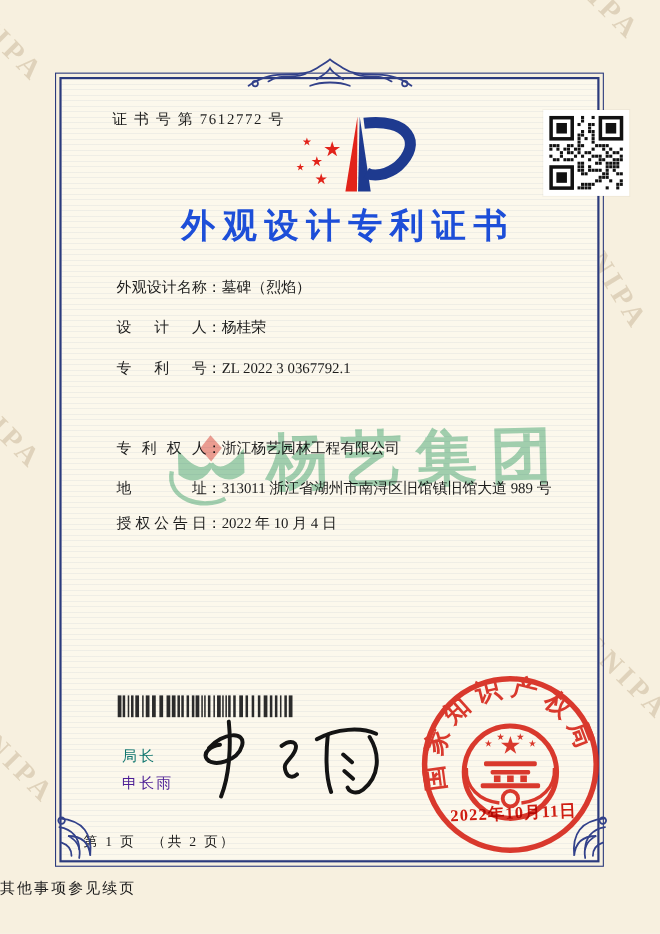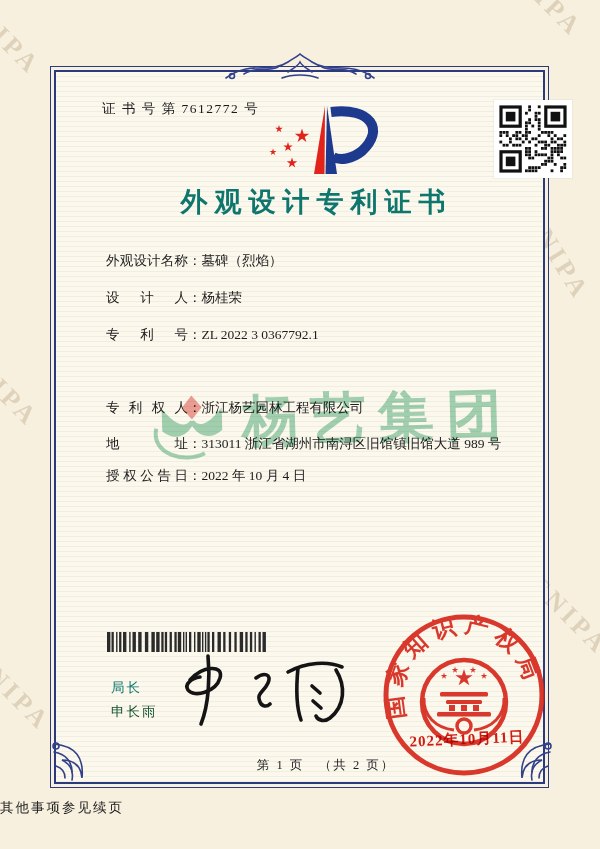--- a/index.html
+++ b/index.html
@@ -25,48 +25,48 @@
     position:absolute;left:3px;top:3px;right:3px;bottom:3px;
     border:2.5px solid #2b3a7d;
     background:
       repeating-linear-gradient(0deg, rgba(125,145,175,0.10) 0 1px, rgba(255,255,255,0) 1px 5px),
       #fcf8ec;
   }
   .content{position:absolute;inset:0;z-index:3;margin-left:26px;}
   .cert-no{position:absolute;left:76px;top:100px;font-size:13.5px;letter-spacing:1.5px;}
   .doc-title{
     position:absolute;left:0;top:184px;width:100%;text-align:center;
-    font-size:27px;font-weight:bold;letter-spacing:7px;text-indent:7px;color:#0f766e;
+    font-size:31px;font-weight:bold;letter-spacing:7px;text-indent:7px;color:#1d4ed8;
   }
   .logo-svg{position:absolute;left:225px;top:96px;z-index:3;}
   .qr-wrap{position:absolute;left:468px;top:100px;width:78px;height:78px;background:#fff;z-index:3;box-shadow:0 0 0 1px rgba(0,0,0,0.03);}
   
   .frow{position:absolute;left:80px;font-size:13.5px;white-space:nowrap;}
   .flabel{display:inline-block;width:82px;text-align:justify;text-align-last:justify;vertical-align:top;}
   .fcolon{display:inline-block;}
   .fvalue{display:inline-block;}
   .grant-no{position:absolute;left:330px;top:0;}
   
   .paras{position:absolute;left:78px;top:492px;width:444px;font-size:13.5px;line-height:23.5px;text-align:justify;}
   .paras p{margin:0;text-indent:2em;}
   
   .barcode{position:absolute;left:80px;top:632px;z-index:4;}
   
   .sig-role{position:absolute;left:85px;top:679px;font-family:Liberation Serif, serif;font-size:13.5px;letter-spacing:2px;color:#0f766e;z-index:4;}
-  .sig-name{position:absolute;left:85px;top:703px;font-family:"Liberation Sans","DejaVu Sans",sans-serif;font-size:13.5px;letter-spacing:2px;color:#14532d;z-index:4;}
+  .sig-name{position:absolute;left:85px;top:703px;font-family:"Liberation Sans","DejaVu Sans",sans-serif;font-size:13.5px;letter-spacing:2px;color:#4c1d95;z-index:4;}
   .sig-svg{position:absolute;left:142px;top:648px;z-index:5;}
   
   .seal-svg{position:absolute;left:353px;top:610px;z-index:8;mix-blend-mode:multiply;opacity:.92;}
   .seal-date{
     position:absolute;left:366px;top:730px;width:150px;z-index:9;text-align:center;
     color:#cf1d12;font-size:15px;font-weight:bold;letter-spacing:1px;
     transform:rotate(-2.5deg);mix-blend-mode:multiply;white-space:nowrap;
   }
   
-  .page-no{position:absolute;left:50px;top:757px;width:500px;text-align:center;font-size:12.5px;letter-spacing:2px;z-index:3;}
+  .page-no{position:absolute;left:50px;top:757px;width:500px;font-size:12.5px;letter-spacing:2px;z-index:3;}
   .foot-note{position:absolute;left:0;top:799px;width:100%;font-size:13.5px;letter-spacing:2px;z-index:2;}
   
   .company-wm{
     position:absolute;left:146px;top:380px;z-index:6;display:flex;align-items:center;
     transform:rotate(-1.5deg);mix-blend-mode:multiply;opacity:.55;pointer-events:none;
   }
   .company-wm .cw-text{
     font-size:56px;font-weight:bold;letter-spacing:12px;color:#56b183;
     font-family:"Liberation Serif","DejaVu Serif",serif;white-space:nowrap;line-height:1;
   }

